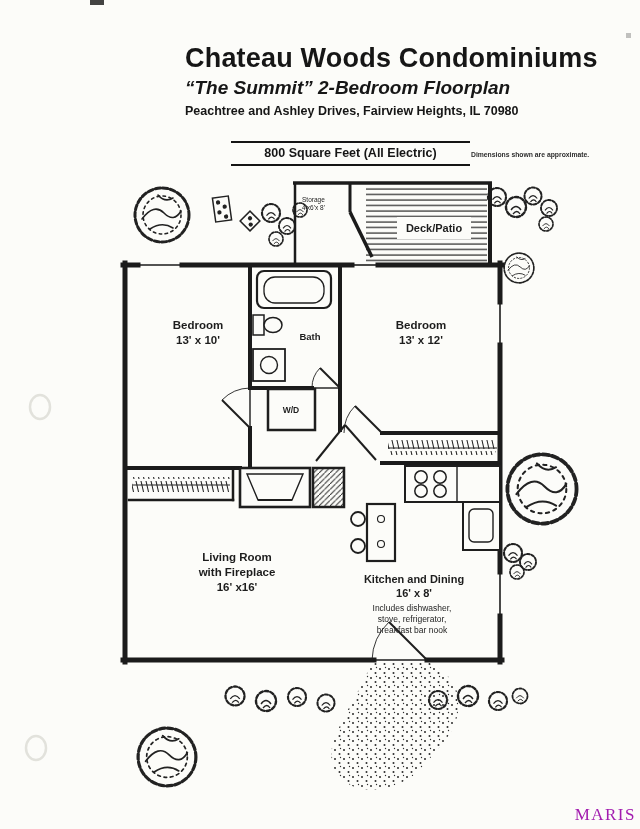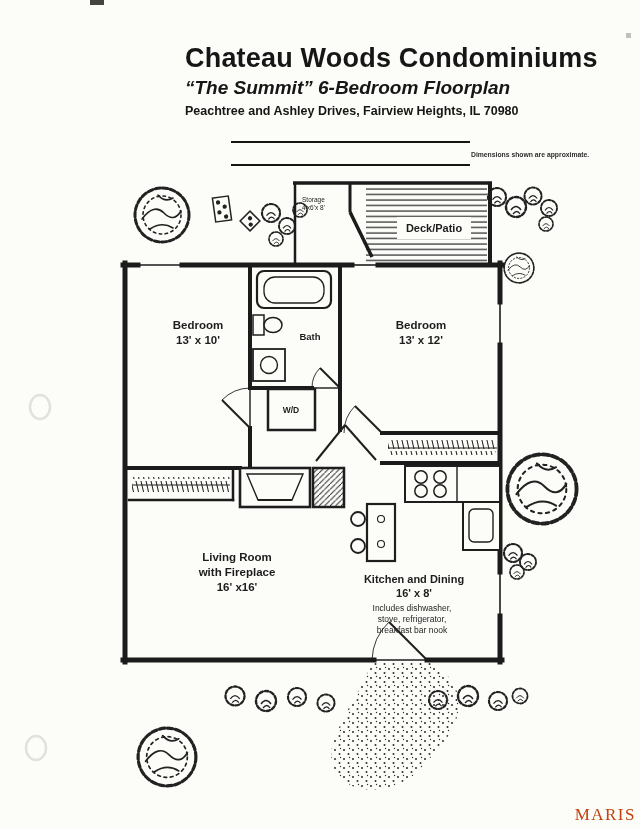--- a/index.html
+++ b/index.html
@@ -10,33 +10,34 @@
   }
   .abs{position:absolute;}
   .title{left:185px;top:43px;font-size:27px;font-weight:bold;letter-spacing:.2px;}
   .subtitle{left:185px;top:77px;font-size:19px;font-weight:bold;font-style:italic;}
   .address{left:185px;top:104px;font-size:12.5px;font-weight:bold;}
   .rule{left:231px;width:239px;height:2px;background:#151515;}
   .rule1{top:141px;}
   .rule2{top:164px;}
   .sqft{left:231px;top:146px;width:239px;text-align:center;font-size:12.5px;font-weight:bold;}
   .disclaimer{left:471px;top:151px;font-size:6.8px;font-weight:600;color:#2e2e2e;}
-  .watermark{right:4px;top:805px;font-family:"Liberation Serif",serif;font-size:17px;letter-spacing:1.5px;color:#c2410c;}
+  .watermark{right:4px;top:805px;font-family:"Liberation Serif",serif;font-size:17px;letter-spacing:1.5px;color:#a21caf;}
   svg text{font-family:"Liberation Sans",sans-serif;fill:#1d1d1d;}
 </style>
 </head>
 <body>
 
 <div id="page">
 
   <div class="abs title">Chateau Woods Condominiums</div>
-  <div class="abs subtitle">“The Summit” 6-Bedroom Floorplan</div>
+  <div class="abs subtitle">“The Summit” 2-Bedroom Floorplan</div>
   <div class="abs address">Peachtree and Ashley Drives, Fairview Heights, IL 70980</div>
 
   <div class="abs rule rule1"></div>
+  <div class="abs sqft">800 Square Feet (All Electric)</div>
   <div class="abs disclaimer">Dimensions shown are approximate.</div>
   <div class="abs rule rule2"></div>
 
   <svg class="abs" style="left:0;top:0" width="640" height="829" viewBox="0 0 640 829">
     <defs>
       <pattern id="deckLines" patternUnits="userSpaceOnUse" width="8" height="5.5">
         <line x1="0" y1="2" x2="8" y2="2" stroke="#232323" stroke-width="1.2"></line>
       </pattern>
       <pattern id="ticks" patternUnits="userSpaceOnUse" width="5" height="15">
         <line x1="1" y1="1" x2="4" y2="14" stroke="#232323" stroke-width="1.1"></line>

